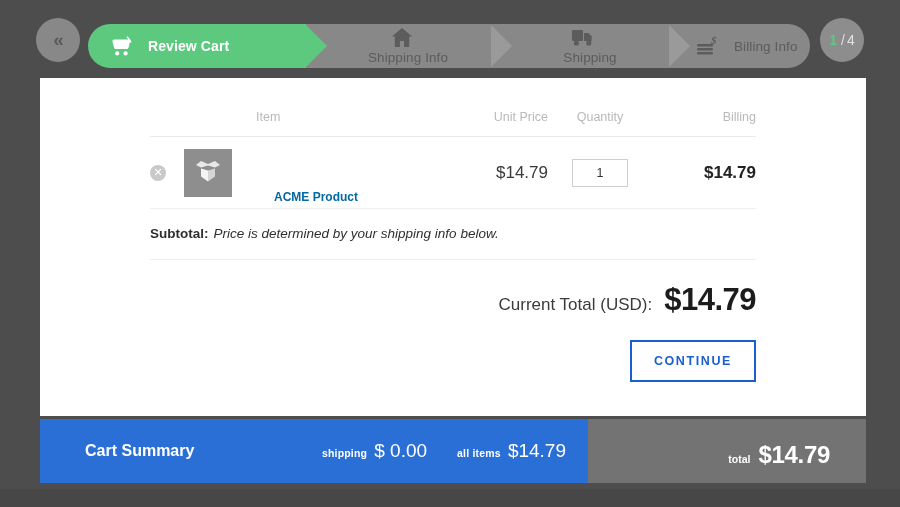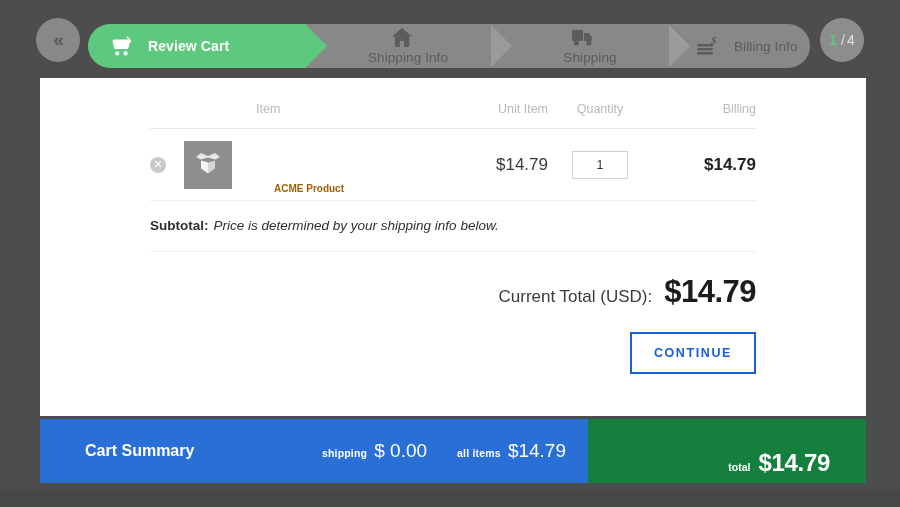--- a/index.html
+++ b/index.html
@@ -181,20 +181,21 @@
     top: 24px;
     width: 606px;
   }
 
   .t-head {
     display: flex;
     padding-bottom: 12px;
     border-bottom: 1px solid #eaeaea;
     color: #b9b9b9;
     font-size: 12.5px;
+    margin-top: 8px;
   }
 
   .c-remove { width: 34px; flex: none; }
   .c-thumb  { width: 72px; flex: none; }
   .c-item   { flex: 1; }
   .c-price  { width: 104px; flex: none; text-align: right; }
   .c-qty    { width: 104px; flex: none; text-align: center; }
   .c-sub    { width: 104px; flex: none; text-align: right; }
 
   .t-row {
@@ -219,23 +220,23 @@
   .thumb {
     width: 48px; height: 48px;
     background: #8e8e8e;
     display: flex;
     align-items: center;
     justify-content: center;
     cursor: pointer;
   }
 
   .item-name {
-    font-size: 10px;
-    font-weight: bold;
-    color: #a16207;
+    font-size: 12px;
+    font-weight: bold;
+    color: #0369a1;
     padding-left: 18px;
     margin-top: 48px;
   }
 
   .unit-price { font-size: 17px; color: #3a3a3a; }
 
   .qty-box {
     display: inline-block;
     width: 56px;
     height: 28px;
@@ -326,27 +327,27 @@
   .metric .m-lab {
     font-size: 10.5px;
     font-weight: bold;
     margin-right: 7px;
     letter-spacing: 0.2px;
   }
   .metric .m-val { font-size: 19px; }
 
   .sum-right {
     flex: 1;
-    background: #15803d;
+    background: #737373;
     display: flex;
     align-items: baseline;
     justify-content: flex-end;
     color: #ffffff;
     padding-right: 36px;
-    padding-top: 30px;
+    padding-top: 22px;
   }
   .sum-right .m-lab {
     font-size: 10.5px;
     font-weight: bold;
     margin-right: 8px;
   }
   .sum-right .m-val {
     font-size: 24px;
     font-weight: bold;
     letter-spacing: -0.3px;
@@ -419,21 +420,21 @@
 
   </div>
 
   <div class="card">
     <div class="table">
 
       <div class="t-head">
         <div class="c-remove"></div>
         <div class="c-thumb"></div>
         <div class="c-item">Item</div>
-        <div class="c-price">Unit Item</div>
+        <div class="c-price">Unit Price</div>
         <div class="c-qty">Quantity</div>
         <div class="c-sub">Billing</div>
       </div>
 
       <div class="t-row">
         <div class="c-remove">
           <div class="remove-icon">✕</div>
         </div>
         <div class="c-thumb">
           <div class="thumb">

